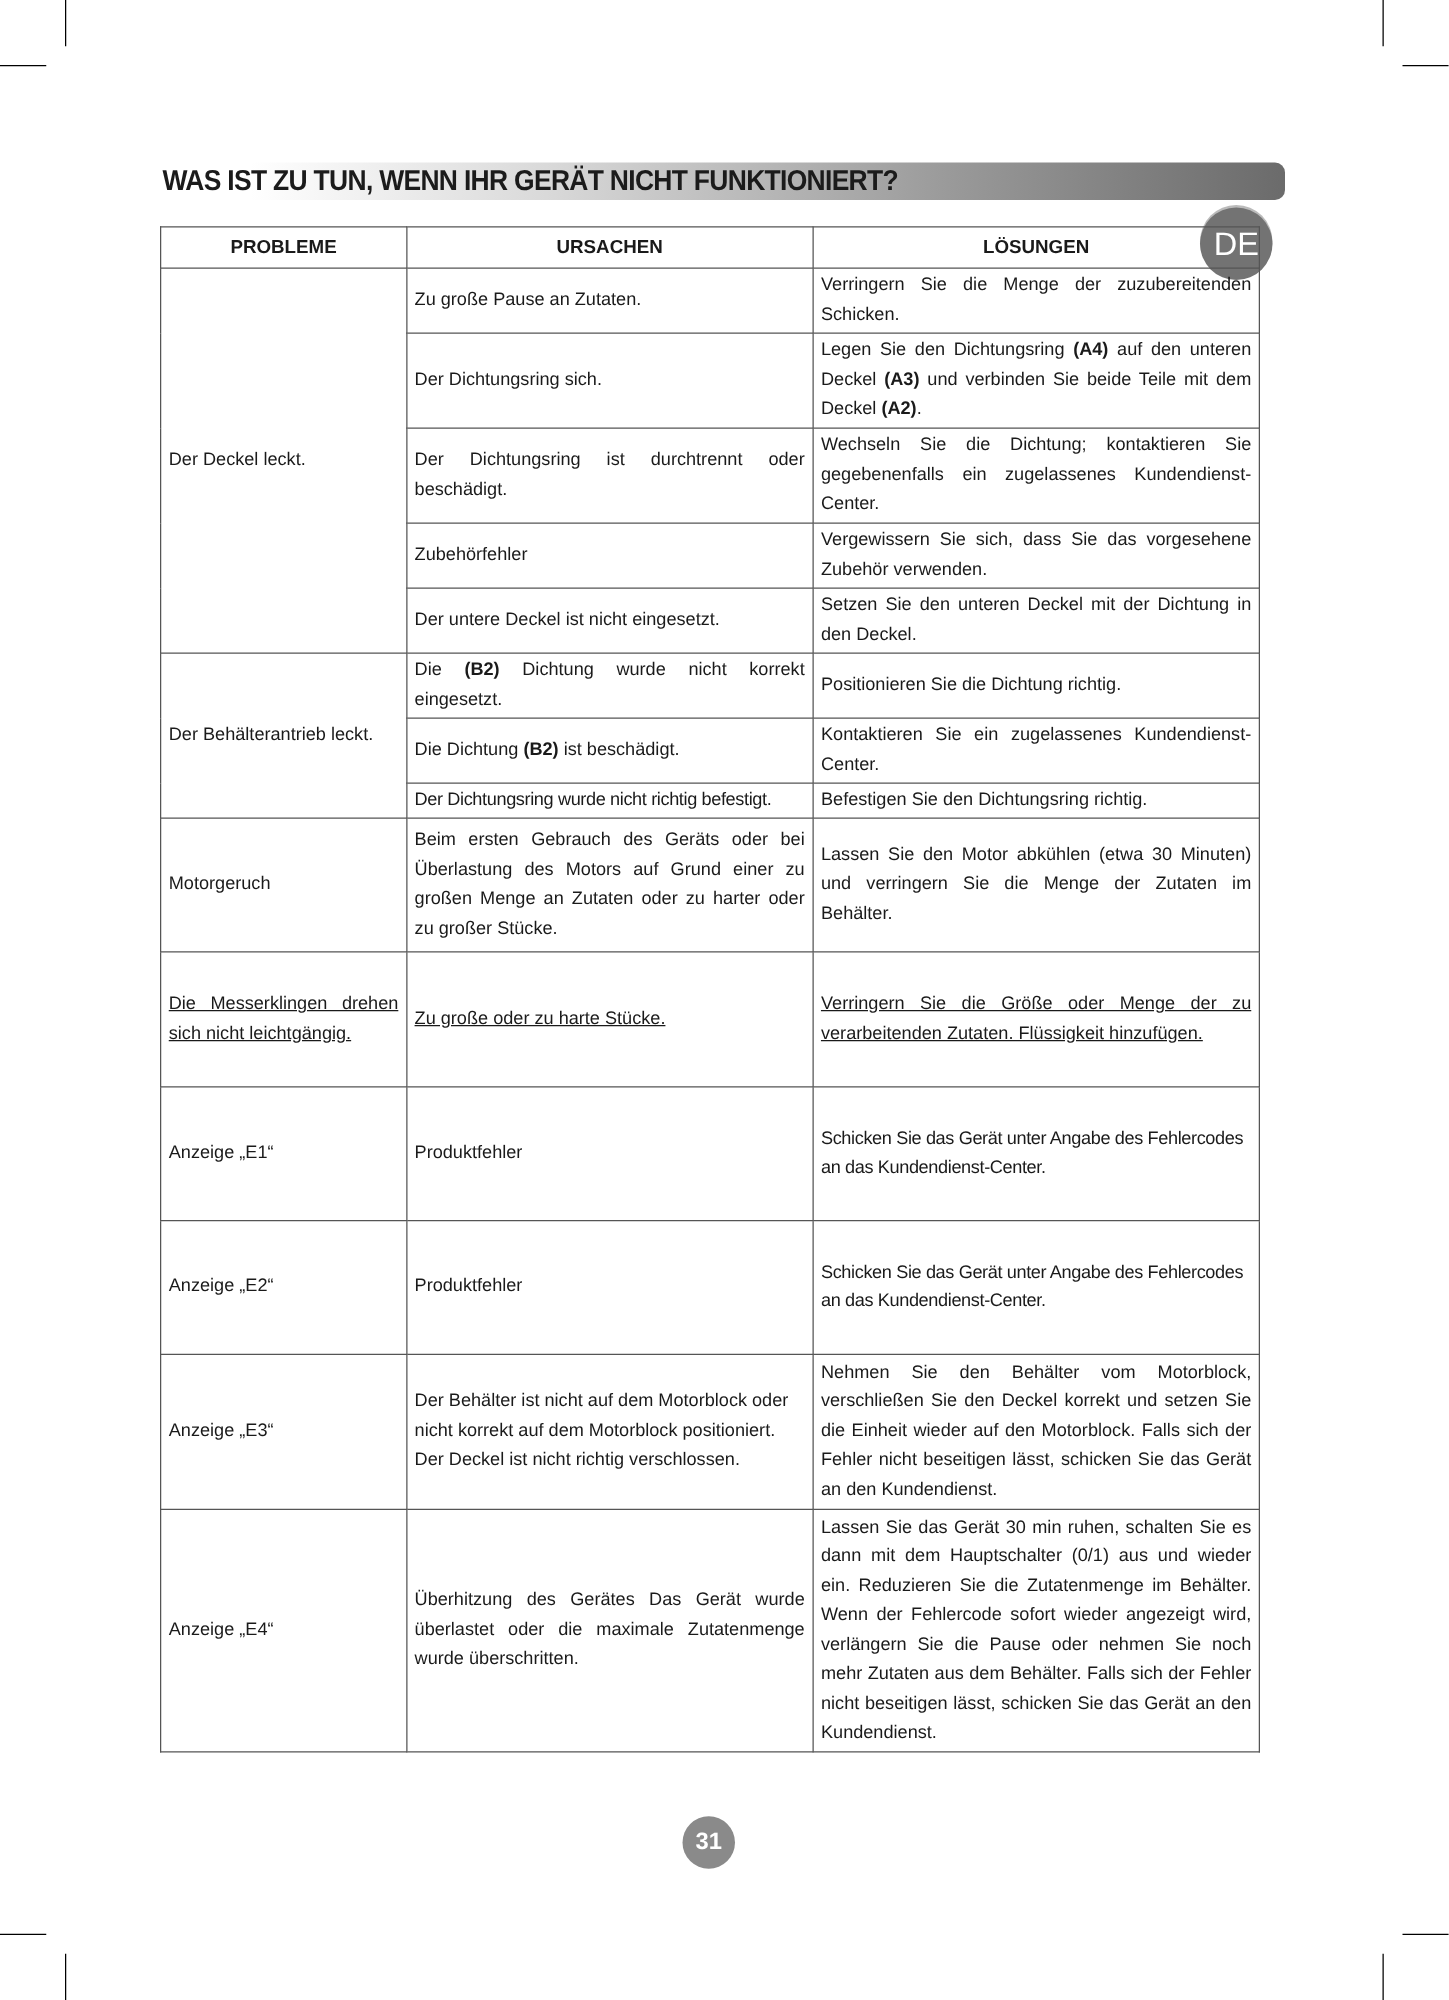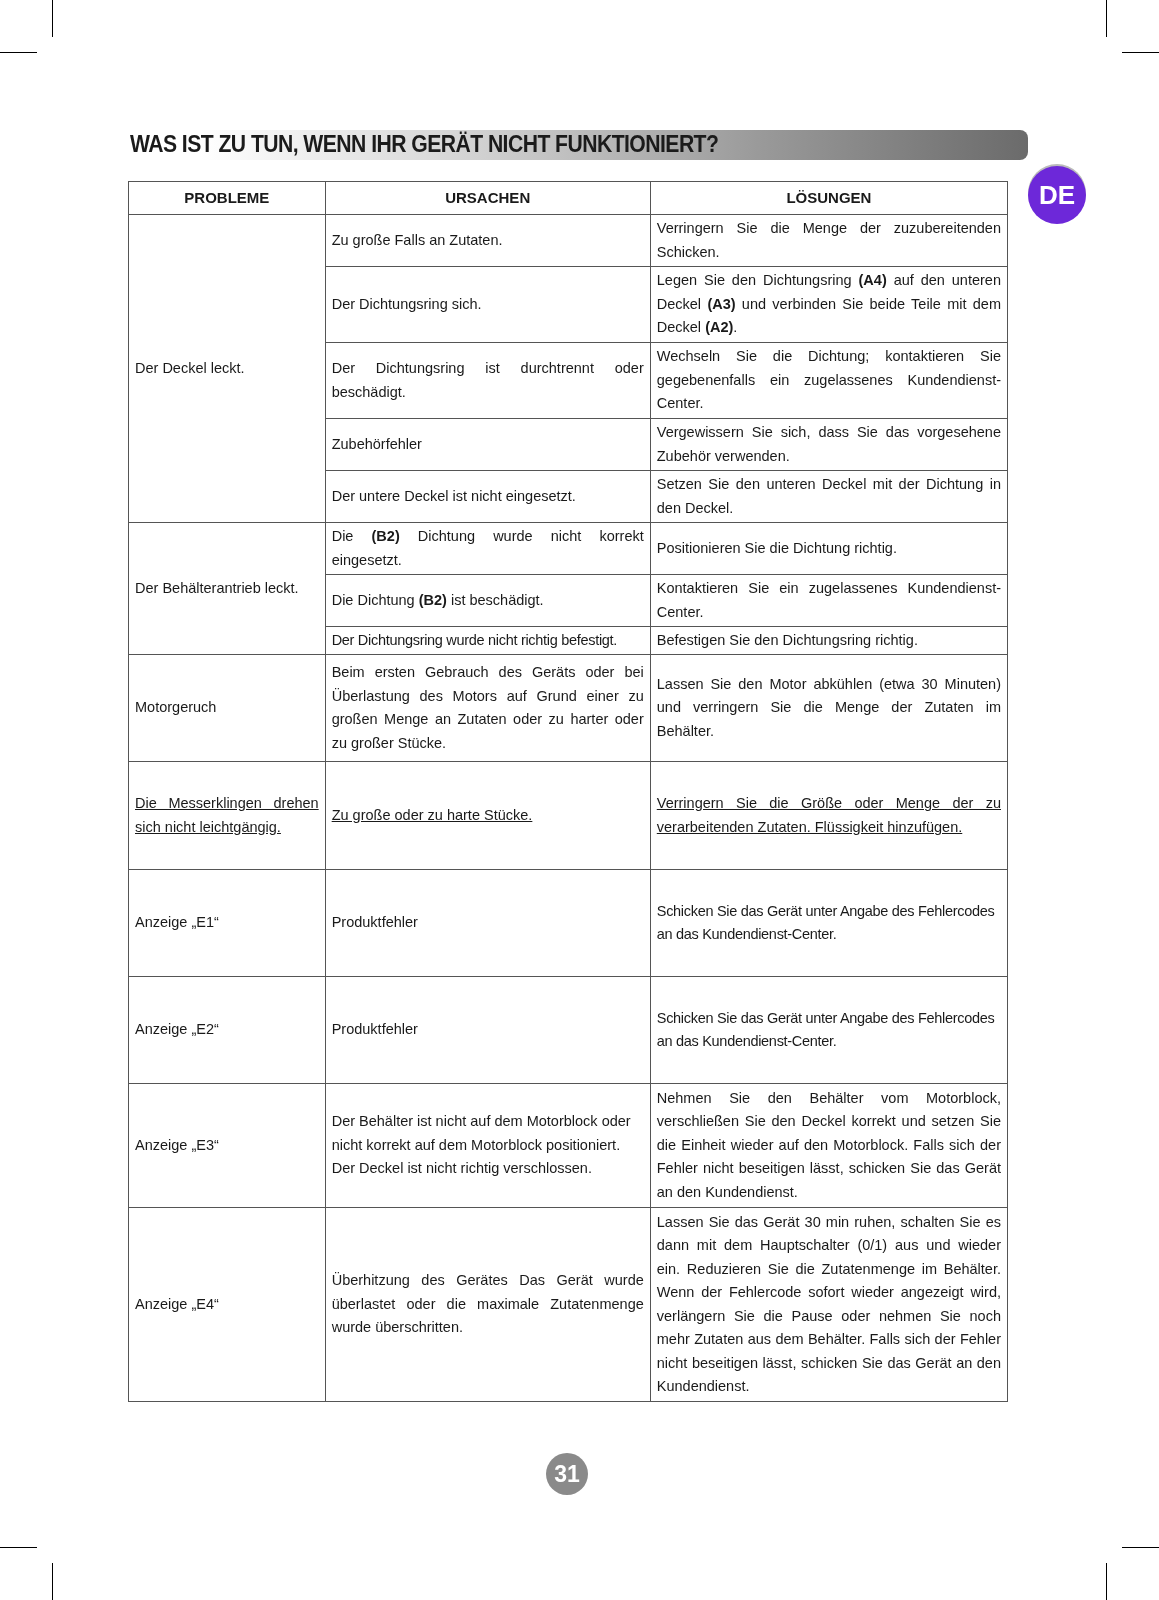--- a/index.html
+++ b/index.html
@@ -1,27 +1,27 @@
 <!DOCTYPE html>
 <html><head>
 <meta charset="utf-8">
 <style>
   html, body { margin:0; padding:0; background:#fff; }
   body { width:1159px; height:1600px; position:relative; font-family:"Liberation Sans", sans-serif; color:#1a1a1a; overflow:hidden; }
   .crop { position:absolute; background:#000; }
   .title-bar { position:absolute; left:128px; top:130px; width:900px; height:30px; border-radius:0 8px 8px 0;
     background:linear-gradient(to right, #ffffff 0%, #ffffff 8%, #d8d8d8 35%, #9a9a9a 70%, #6b6b6b 100%); }
   .title { position:absolute; left:130px; top:131px; font-size:23px; font-weight:bold; letter-spacing:-0.6px; color:#1b1b1b; transform:scaleX(0.92); transform-origin:left; white-space:nowrap; }
-  .lang-badge { position:absolute; left:1028px; top:166px; width:58px; height:58px; border-radius:50%; background:#6d28d9; color:#fff; font-weight:bold; font-size:26px; display:flex; align-items:center; justify-content:center; box-shadow:0 -2px 0 #bbb; }
+  .lang-badge { position:absolute; left:960px; top:166px; width:58px; height:58px; border-radius:50%; background:#737373; color:#fff; font-weight:normal; font-size:26px; display:flex; align-items:center; justify-content:center; box-shadow:0 -2px 0 #bbb; }
   table { position:absolute; left:128px; top:181px; width:880px; border-collapse:collapse; font-size:14.5px; line-height:23.5px; }
   th, td { border:1.5px solid #555; padding:1px 6px; vertical-align:middle; }
   th { font-weight:bold; font-size:15px; height:30px; text-align:center; }
   td.just { text-align:justify; }
   .c1 { width:183px;margin-top:14px; } .c2 { width:311px; } .c3 { width:343px; }
-  .page-num { position:absolute; left:546px; top:1453px; width:42px; height:42px; border-radius:50%; background:#8a8a8a; color:#fff; font-weight:bold; font-size:23px; display:flex; align-items:center; justify-content:center; }
+  .page-num { position:absolute; left:546px; top:1453px; width:42px; height:42px; border-radius:50%; background:#8a8a8a; color:#fff; font-weight:bold; font-size:19px; display:flex; align-items:center; justify-content:center; }
 </style>
 </head>
 <body>
 
 <div class="crop" style="left:52px;top:0;width:1px;height:37px;"></div>
 <div class="crop" style="left:0;top:52px;width:37px;height:1px;"></div>
 <div class="crop" style="left:1106px;top:0;width:1px;height:37px;"></div>
 <div class="crop" style="left:1122px;top:52px;width:37px;height:1px;"></div>
 <div class="crop" style="left:52px;top:1563px;width:1px;height:37px;"></div>
 <div class="crop" style="left:0;top:1547px;width:37px;height:1px;"></div>
@@ -37,21 +37,21 @@
     <tr>
       <th class="c1">PROBLEME</th>
       <th class="c2">URSACHEN</th>
       <th class="c3">LÖSUNGEN</th>
     </tr>
   </thead>
   <tbody>
 
     <tr style="height:52px;">
       <td rowspan="5">Der Deckel leckt.</td>
-      <td>Zu große Falls an Zutaten.</td>
+      <td>Zu große Pause an Zutaten.</td>
       <td class="just">Verringern Sie die Menge der zuzubereitenden Schicken.</td>
     </tr>
     <tr style="height:76px;">
       <td>Der Dichtungsring sich.</td>
       <td class="just">
         
         <span id="sol-a4">Legen Sie den Dichtungsring <b>(A4)</b> auf den unteren Deckel <b>(A3)</b> und verbinden Sie beide Teile mit dem Deckel <b>(A2)</b>.</span>
       </td>
     </tr>
     <tr style="height:76px;">

